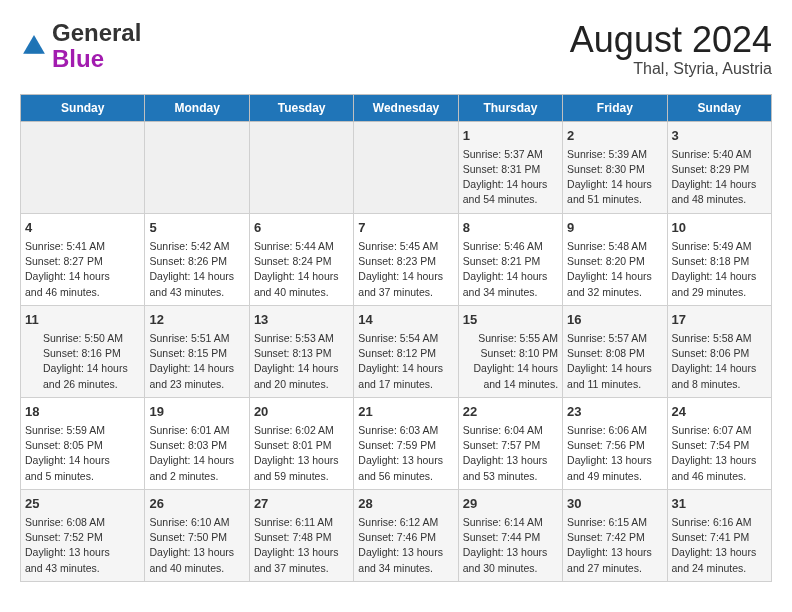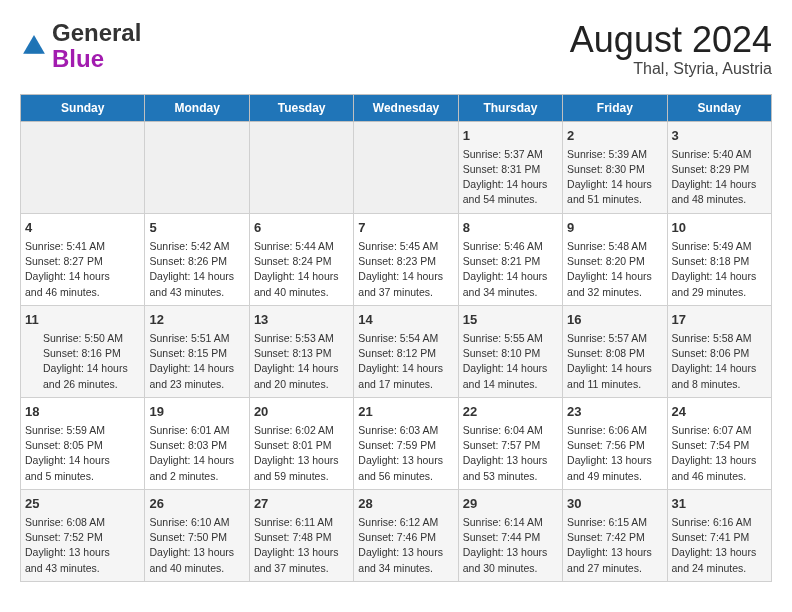--- a/index.html
+++ b/index.html
@@ -226,21 +226,21 @@
         </td>
         <td>
           <span class="day-number">14</span>
           <div class="day-info" style="white-space: pre-line;">Sunrise: 5:54 AM
 Sunset: 8:12 PM
 Daylight: 14 hours
 and 17 minutes.</div>
         </td>
         <td>
           <span class="day-number">15</span>
-          <div class="day-info" style="white-space: pre-line;">Sunrise: 5:55 AM
+          <div class="day-info" style="white-space: pre-line; text-align: right;">Sunrise: 5:55 AM
 Sunset: 8:10 PM
 Daylight: 14 hours
 and 14 minutes.</div>
         </td>
         <td>
           <span class="day-number">16</span>
           <div class="day-info" style="white-space: pre-line;">Sunrise: 5:57 AM
 Sunset: 8:08 PM
 Daylight: 14 hours
 and 11 minutes.</div>

